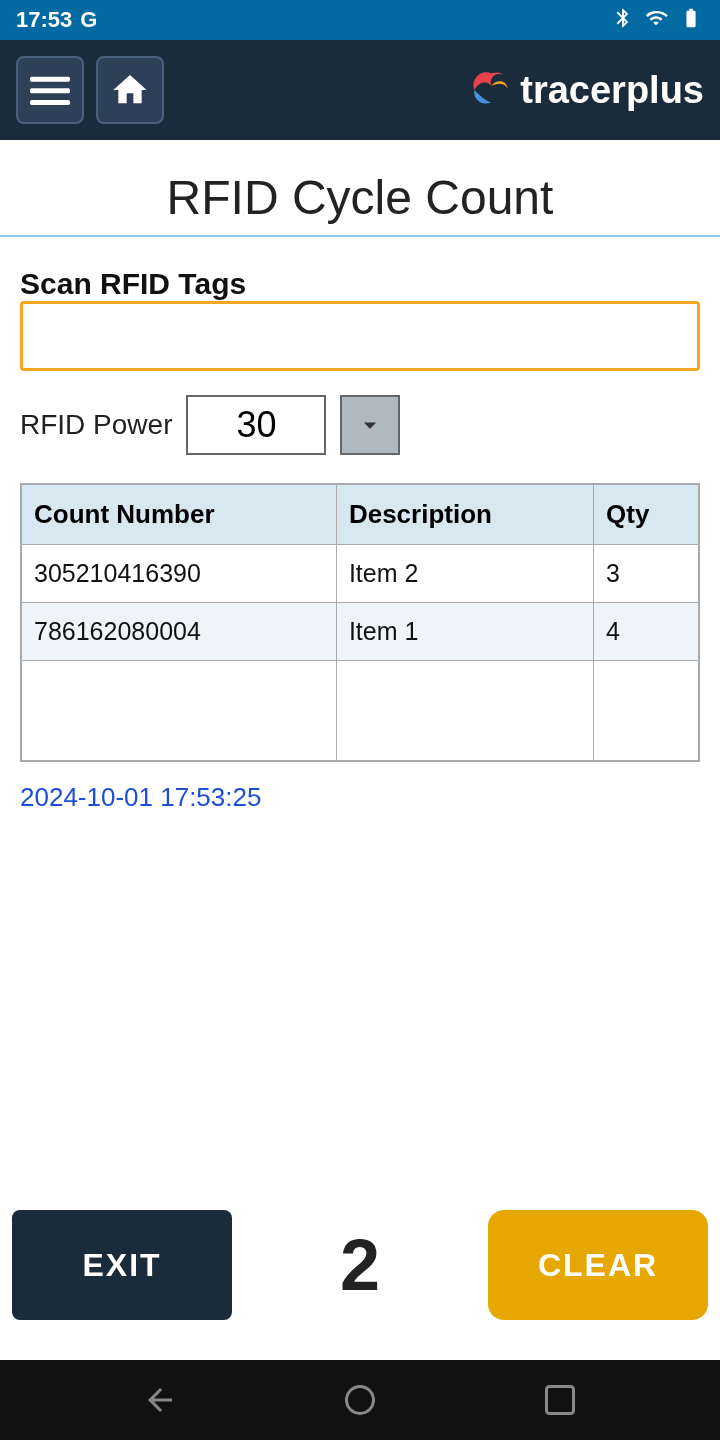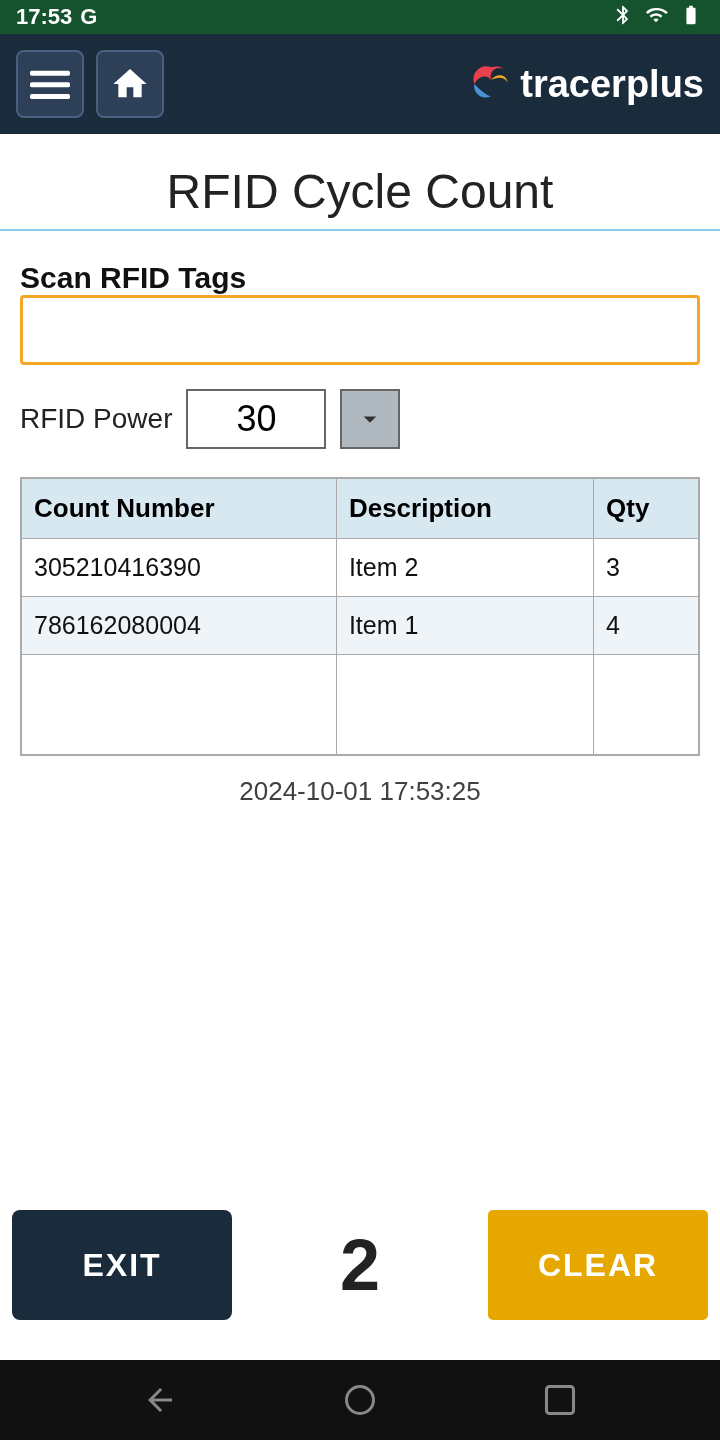--- a/index.html
+++ b/index.html
@@ -9,27 +9,27 @@
       width: 720px;
       min-height: 1440px;
       background: #ffffff;
       font-family: Arial, sans-serif;
       display: flex;
       flex-direction: column;
     }
 
     
     .status-bar {
-      background: #14532d;
+      background: #0369a1;
       color: #fff;
       display: flex;
       align-items: center;
       justify-content: space-between;
       padding: 6px 16px;
-      height: 34px;
+      height: 40px;
       font-size: 22px;
       font-weight: bold;
     }
     .status-left { display: flex; align-items: center; gap: 8px; }
     .status-right { display: flex; align-items: center; gap: 10px; font-size: 20px; }
 
     
     .nav-bar {
       background: #1a2b3c;
       display: flex;
@@ -152,23 +152,22 @@
       padding: 14px 12px;
       font-size: 25px;
       color: #111;
     }
     .data-table tr:nth-child(even) td { background: #eef4f8; }
     .data-table tr:nth-child(odd) td { background: #fff; }
     .data-table .empty-row td { height: 100px; }
 
     
     .timestamp {
-      text-align: center;
       font-size: 26px;
-      color: #404040;
+      color: #1d4ed8;
       margin-bottom: 30px;
       margin-top: 10px;
     }
 
     
     .bottom-bar {
       display: flex;
       align-items: center;
       justify-content: space-between;
       padding: 20px 12px 40px;
@@ -189,21 +188,21 @@
       font-size: 72px;
       font-weight: bold;
       color: #222;
     }
     .btn-clear {
       background: #e6a800;
       color: #fff;
       font-size: 32px;
       font-weight: bold;
       border: none;
-      border-radius: 5px;
+      border-radius: 16px;
       width: 220px;
       height: 110px;
       cursor: pointer;
       letter-spacing: 2px;
     }
 
     
     .android-nav {
       background: #111;
       height: 80px;

